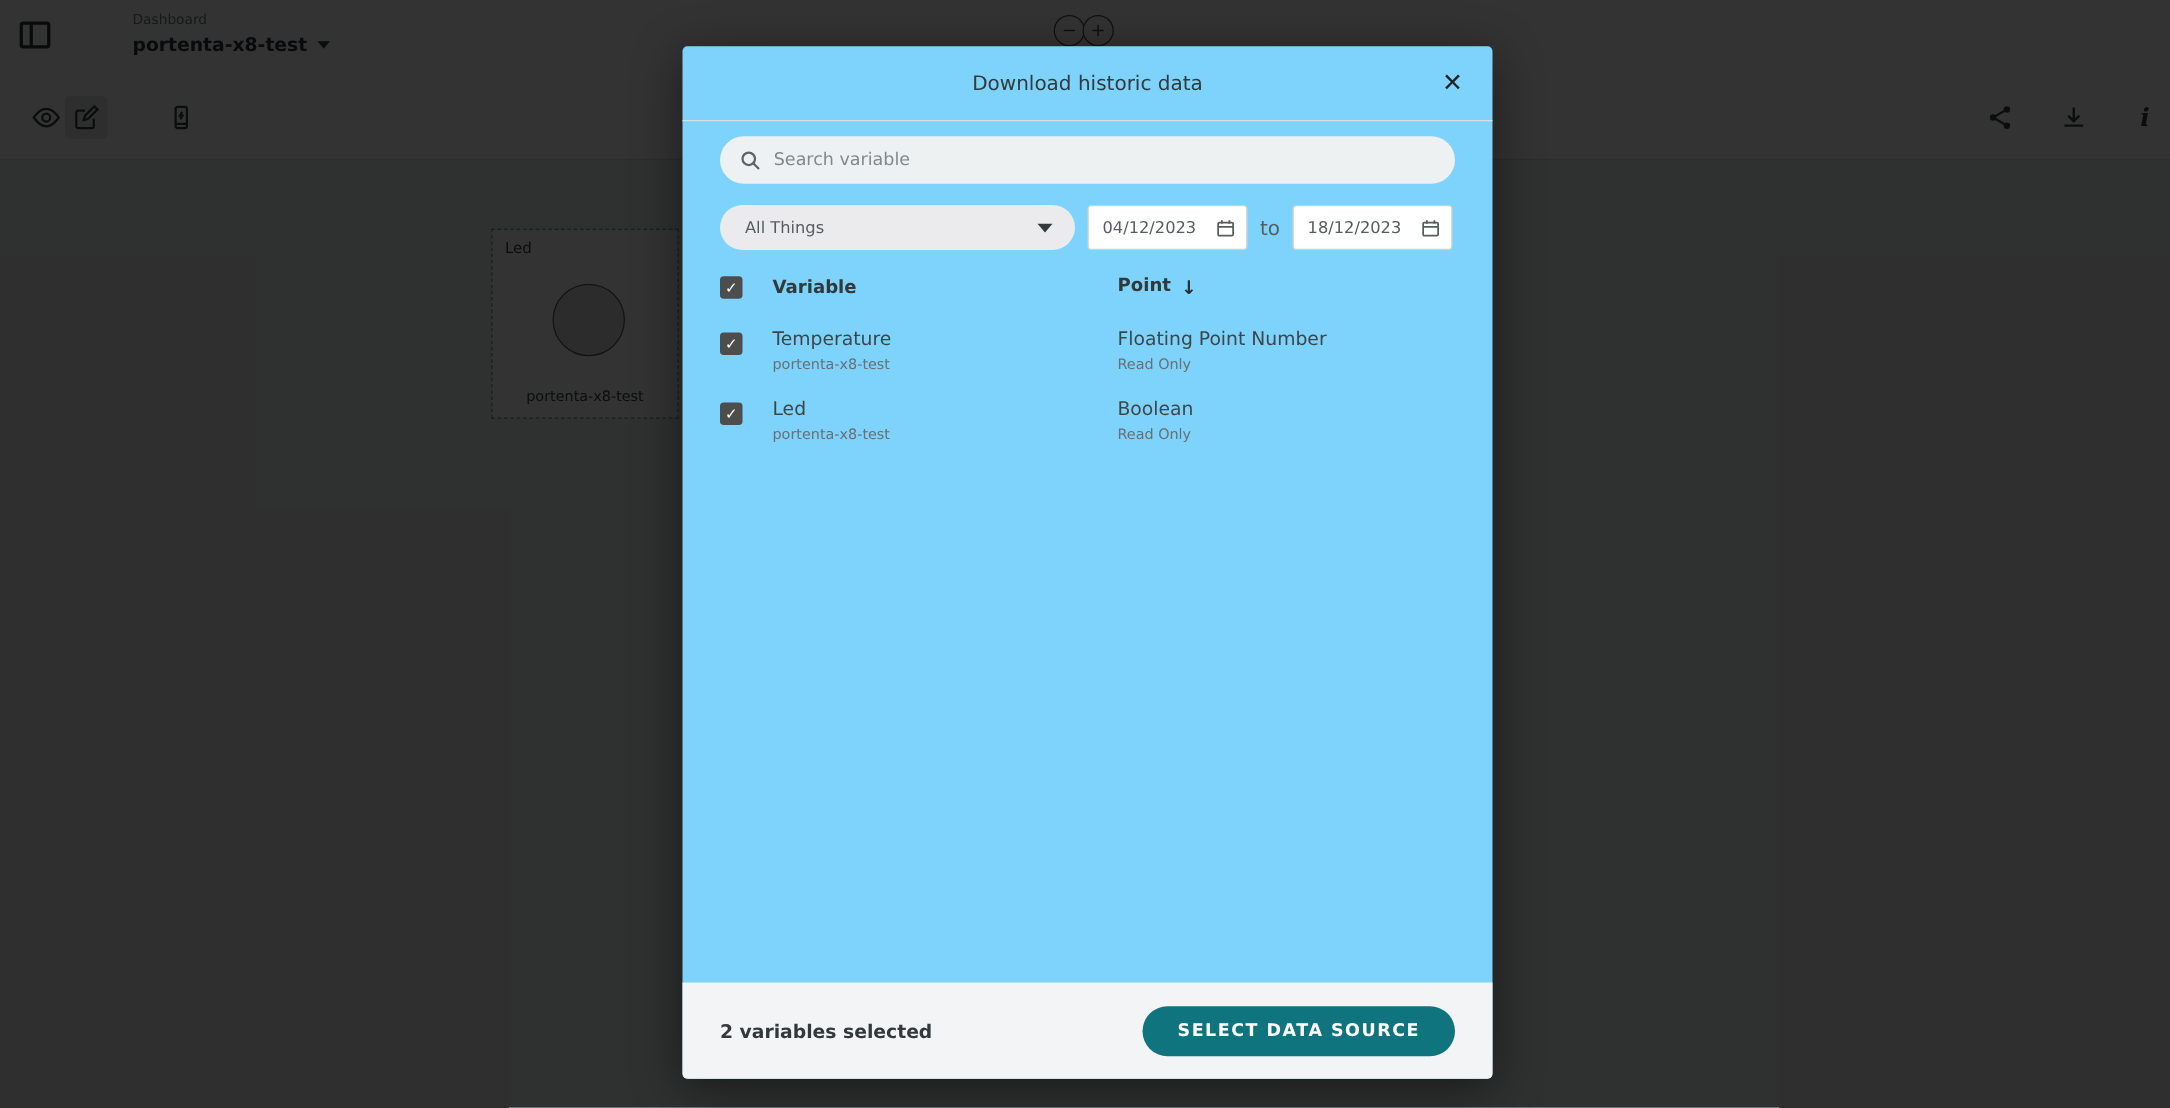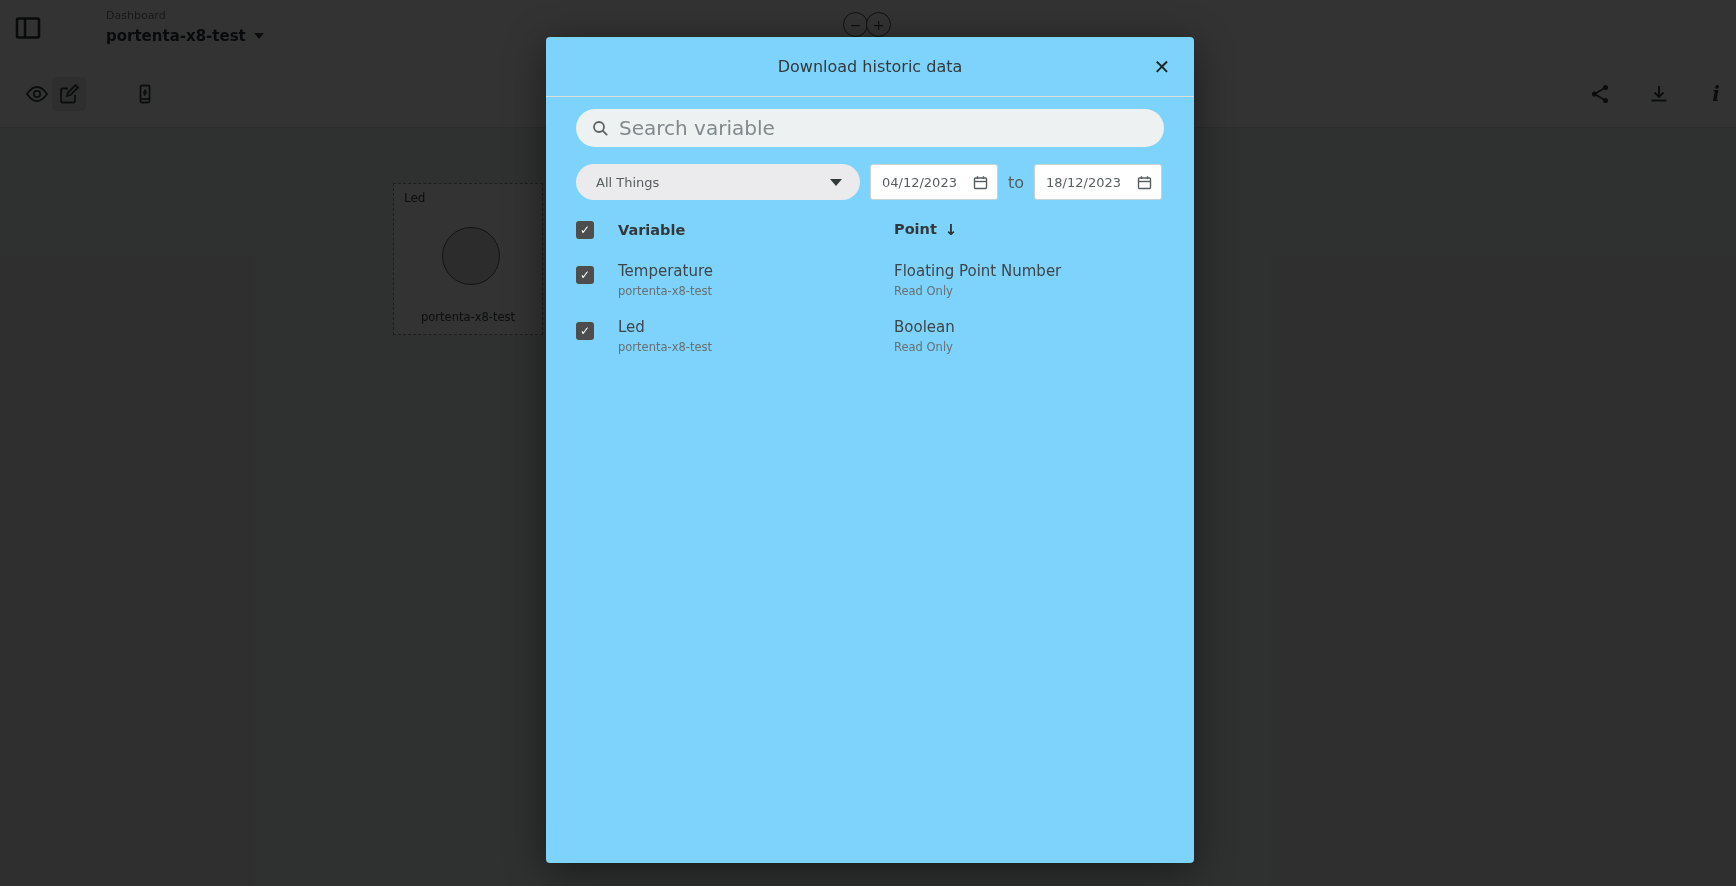--- a/index.html
+++ b/index.html
@@ -62,21 +62,21 @@
     cursor: pointer; padding: 0;
   }
   .modal-body { flex: 1 1 auto; padding: 0 30px; display: flex; flex-direction: column; overflow: hidden; }
 
   .search-bar {
     margin-top: 12px; height: 38px; flex: 0 0 38px; border-radius: 19px;
     background: #edf1f1; display: flex; align-items: center; padding-left: 16px; gap: 10px;
   }
   .search-input {
     border: none; background: transparent; outline: none; flex: 1;
-    font-size: 20px; color: #3c4245; font-family: inherit;
+    font-size: 14px; color: #3c4245; font-family: inherit;
   }
   .search-input::placeholder { color: #80898c; opacity: 1; }
 
   .filter-row { margin-top: 17px; height: 36px; flex: 0 0 36px; display: flex; align-items: center; }
   .things-select {
     width: 284px; height: 36px; border-radius: 18px; background: #ebebed;
     display: flex; align-items: center; justify-content: space-between;
     padding: 0 18px 0 20px; cursor: pointer;
   }
   .things-select-label { font-size: 13px; color: #565e61; }
@@ -281,13 +281,17 @@
       </div>
       <div>
         <div class="cell-main">Boolean</div>
         <div class="cell-sub">Read Only</div>
       </div>
     </div>
 
     <div style="flex: 1 1 auto;"></div>
   </div>
 
+  <div class="modal-footer">
+    <div class="selected-count">2 variables selected</div>
+    <button class="submit-btn">SELECT DATA SOURCE</button>
+  </div>
 </div>
 
 </body></html>

